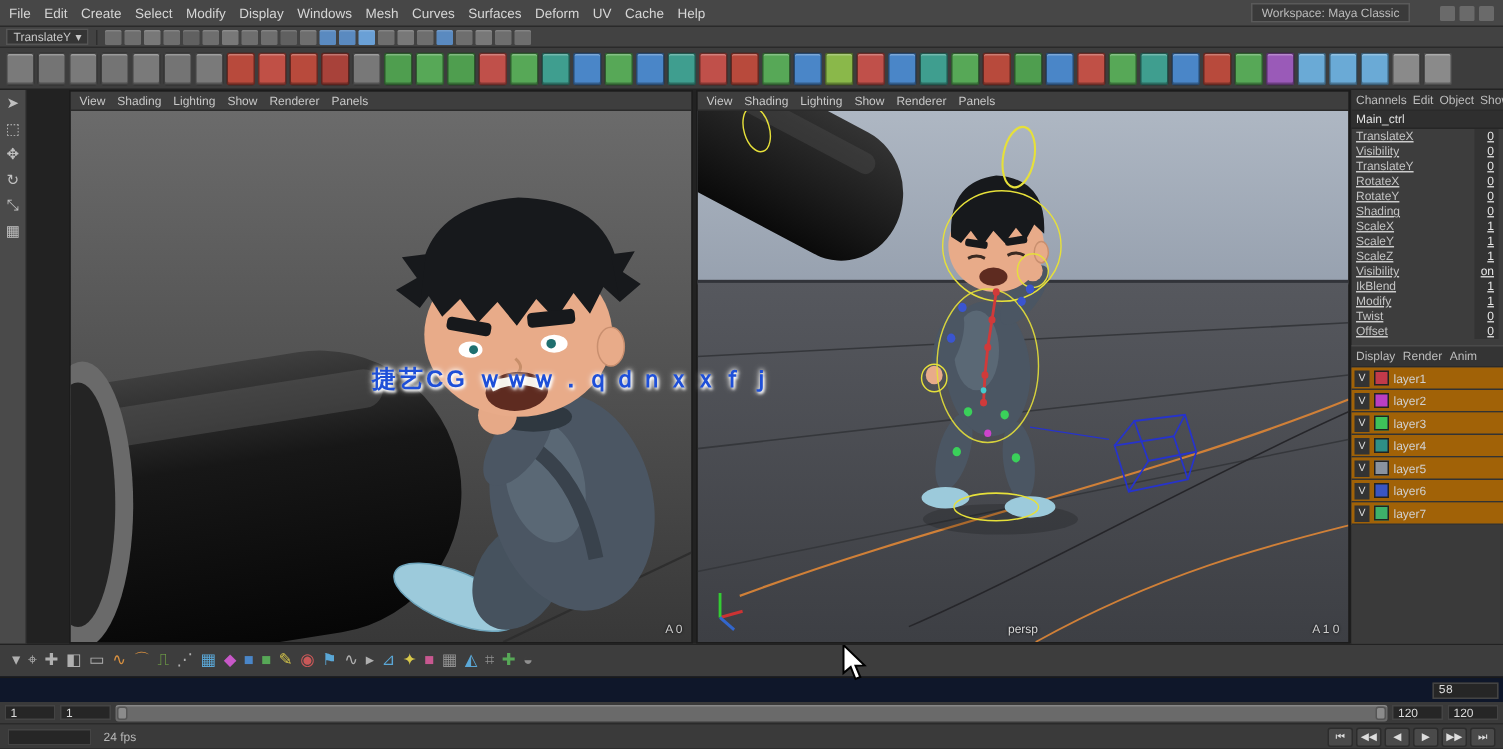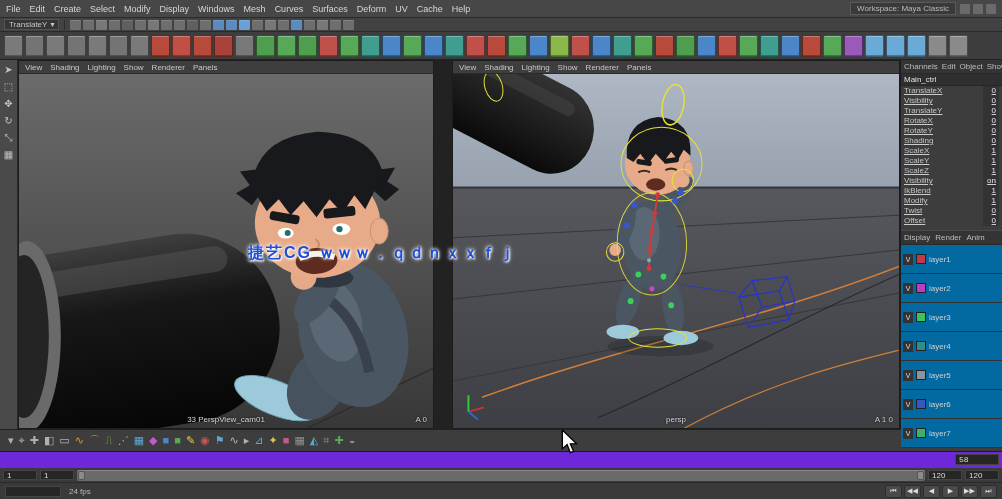--- a/index.html
+++ b/index.html
@@ -3,21 +3,21 @@
 <meta charset="utf-8">
 <style>
   * { box-sizing: border-box; margin: 0; padding: 0; }
   html,body { width:1002px; height:499px; overflow:hidden; background:#2b2b2b;
     font-family:"Liberation Sans", sans-serif; color:#ccc; position:relative; }
 
   
   .menubar { height:18px; background:#474747; border-bottom:1px solid #2a2a2a;
     display:flex; align-items:center; gap:9px; padding:0 6px; font-size:9px; }
   .menu-item { color:#d6d6d6; white-space:nowrap; cursor:default; }
-  .menubar-right { margin-left:auto; display:flex; align-items:center; gap:4px; }
+  .menubar-right { margin-left:auto; display:flex; align-items:center; gap:20px; }
   .workspace { background:#3a3a3a; border:1px solid #5a5a5a; height:13px; padding:0 6px;
     display:flex; align-items:center; font-size:8px; color:#bbb; }
   .mb-icon { width:10px; height:10px; border-radius:1px; }
 
   
   .statusline { height:14px; background:#424242; border-bottom:1px solid #2a2a2a;
     display:flex; align-items:center; gap:3px; padding:0 4px; }
   .menuset { background:#353535; border:1px solid #555; font-size:8px; height:11px;
     display:flex; align-items:center; padding:0 4px; gap:3px; color:#c8c8c8; }
   .status-icon { width:11px; height:10px; border-radius:1px; box-shadow: inset 0 1px 0 rgba(255,255,255,.15); }
@@ -28,21 +28,21 @@
     display:flex; align-items:center; gap:2px; padding:0 4px; }
   .shelf-btn { width:19px; height:22px; border-radius:2px; border:1px solid rgba(0,0,0,.45);
     box-shadow: inset 0 1px 0 rgba(255,255,255,.28), inset 0 -1px 0 rgba(0,0,0,.3); }
 
   
   .main { display:flex; height:369px; background:#222; }
   .toolbox { width:18px; background:#4a4a4a; border-right:1px solid #2a2a2a;
     display:flex; flex-direction:column; align-items:center; gap:7px; padding-top:5px;
     font-size:10px; color:#c0c0c0; }
   .tool { cursor:pointer; line-height:1; }
-  .viewports { flex:1; display:flex; gap:18px; }
+  .viewports { flex:1; display:flex; gap:2px;margin-left:28px; }
   .viewport { position:relative; border:1px solid #1c1c1c; overflow:hidden; }
   .viewport.left { width:416px; }
   .viewport.right { flex:1; }
   .vp-menubar { height:13px; background:#3e3e3e; border-bottom:1px solid #2b2b2b;
     display:flex; align-items:center; gap:8px; padding:0 6px; font-size:8px; color:#c8c8c8; }
   .vp-canvas { position:absolute; top:13px; left:0; right:0; bottom:0; }
   .vp-canvas svg { width:100%; height:100%; display:block; }
   .vp-label { position:absolute; bottom:2px; left:0; width:100%; text-align:center;
     font-size:8px; color:#d8d8d8; text-shadow:0 0 2px #000; pointer-events:none; }
   .vp-corner { position:absolute; bottom:2px; right:6px; font-size:8px; color:#cfcfcf;
@@ -53,34 +53,34 @@
     display:flex; flex-direction:column; font-size:8px; }
   .cb-tabs { display:flex; gap:4px; background:#343434; padding:2px 3px; border-bottom:1px solid #2a2a2a; color:#bdbdbd; }
   .cb-objname { background:#2f2f2f; padding:1px 3px; color:#e0e0e0; border-bottom:1px solid #262626; }
   .cb-rows { flex:0 0 auto;text-decoration:underline; }
   .cb-row { display:flex; justify-content:space-between; height:10px; line-height:10px; padding:0 3px; }
   .cb-row .n { color:#c4c4c4; }
   .cb-row .v { color:#e8e8e8; background:#333; padding:0 3px; min-width:16px; text-align:right; }
   .layer-tabs { display:flex; gap:5px; background:#343434; padding:2px 3px; margin-top:4px;
     border-top:1px solid #4a4a4a; border-bottom:1px solid #2a2a2a; color:#bdbdbd; }
   .layer-rows { flex:1; background:#3a3a3a; }
-  .layer-row { display:flex; align-items:center; height:29px; gap:3px; padding:0 2px;
-    background:#0369a1; border-bottom:1px solid #333; }
+  .layer-row { display:flex; align-items:center; height:15px; gap:3px; padding:0 2px;
+    background:#a16207; border-bottom:1px solid #333; }
   .layer-v { width:10px; height:11px; background:#333; color:#ddd; font-size:7px;
     display:flex; align-items:center; justify-content:center; }
   .layer-swatch { width:10px; height:10px; border:1px solid #222; }
   .layer-name { flex:1; color:#d0d0d0; overflow:hidden; }
 
   
   .anim-toolbar { height:22px; background:#3d3d3d; border-top:1px solid #222;
     display:flex; align-items:center; gap:5px; padding:0 8px; font-size:11px; }
   .anim-icon { line-height:1; cursor:pointer; }
 
-  .timeslider { height:17px; background:#6d28d9; border-top:1px solid #1a1a1a;
-    display:flex; align-items:flex-start;font-family:Liberation Mono, monospace; }
+  .timeslider { height:17px; background:#0f172a; border-top:1px solid #1a1a1a;
+    display:flex; align-items:center;font-family:Liberation Mono, monospace; }
   .ticks { position:relative; flex:1; margin-left:20px; background:#2e2e2e; }
   .tick { position:absolute; top:2px; bottom:2px; width:2px; background:#b22222; }
   .current-marker { position:absolute; top:0; bottom:0; width:16px; background:#8a8a8a;
     opacity:.95; display:flex; align-items:center; justify-content:center; font-size:7px; color:#222; }
   .current-marker::after { content:""; position:absolute; left:7px; top:0; bottom:0; width:2px; background:#c22; }
   .time-field { width:44px; background:#262626; border:1px solid #444; margin:2px 3px;
     font-size:8px; color:#ddd; display:flex; align-items:center; padding:0 3px; }
 
   .rangerow { height:14px; background:#3a3a3a; display:flex; align-items:center; gap:3px; padding:0 3px; }
   .range-field { width:34px; height:10px; background:#262626; border:1px solid #444;
@@ -284,21 +284,20 @@
             <ellipse cx="268" cy="160" rx="8" ry="5.5" fill="#fff"></ellipse>
             <circle cx="270" cy="160" r="3" fill="#1f6f6f"></circle>
             <ellipse cx="324" cy="156" rx="9" ry="6" fill="#fff"></ellipse>
             <circle cx="322" cy="156" r="3.2" fill="#1f6f6f"></circle>
             <path d="M298,166 Q305,172 298,177" stroke="#c78e69" stroke-width="2" fill="none"></path>
             <ellipse cx="299" cy="188" rx="21" ry="13" fill="#5e2b20" transform="rotate(-4 299 188)"></ellipse>
             <path d="M280,182 Q299,174 318,181 L316,187 Q299,180 283,188 Z" fill="#f5f2ea"></path>
           </g>
         </svg>
       </div>
-      <div class="vp-label" style="bottom:4px;">33 PerspView_cam01</div>
       <div class="vp-corner" style="bottom:4px;">A 0</div>
     </div>
 
     <div class="viewport right">
       <div class="vp-menubar">
           <span>View</span>
           <span>Shading</span>
           <span>Lighting</span>
           <span>Show</span>
           <span>Renderer</span>

